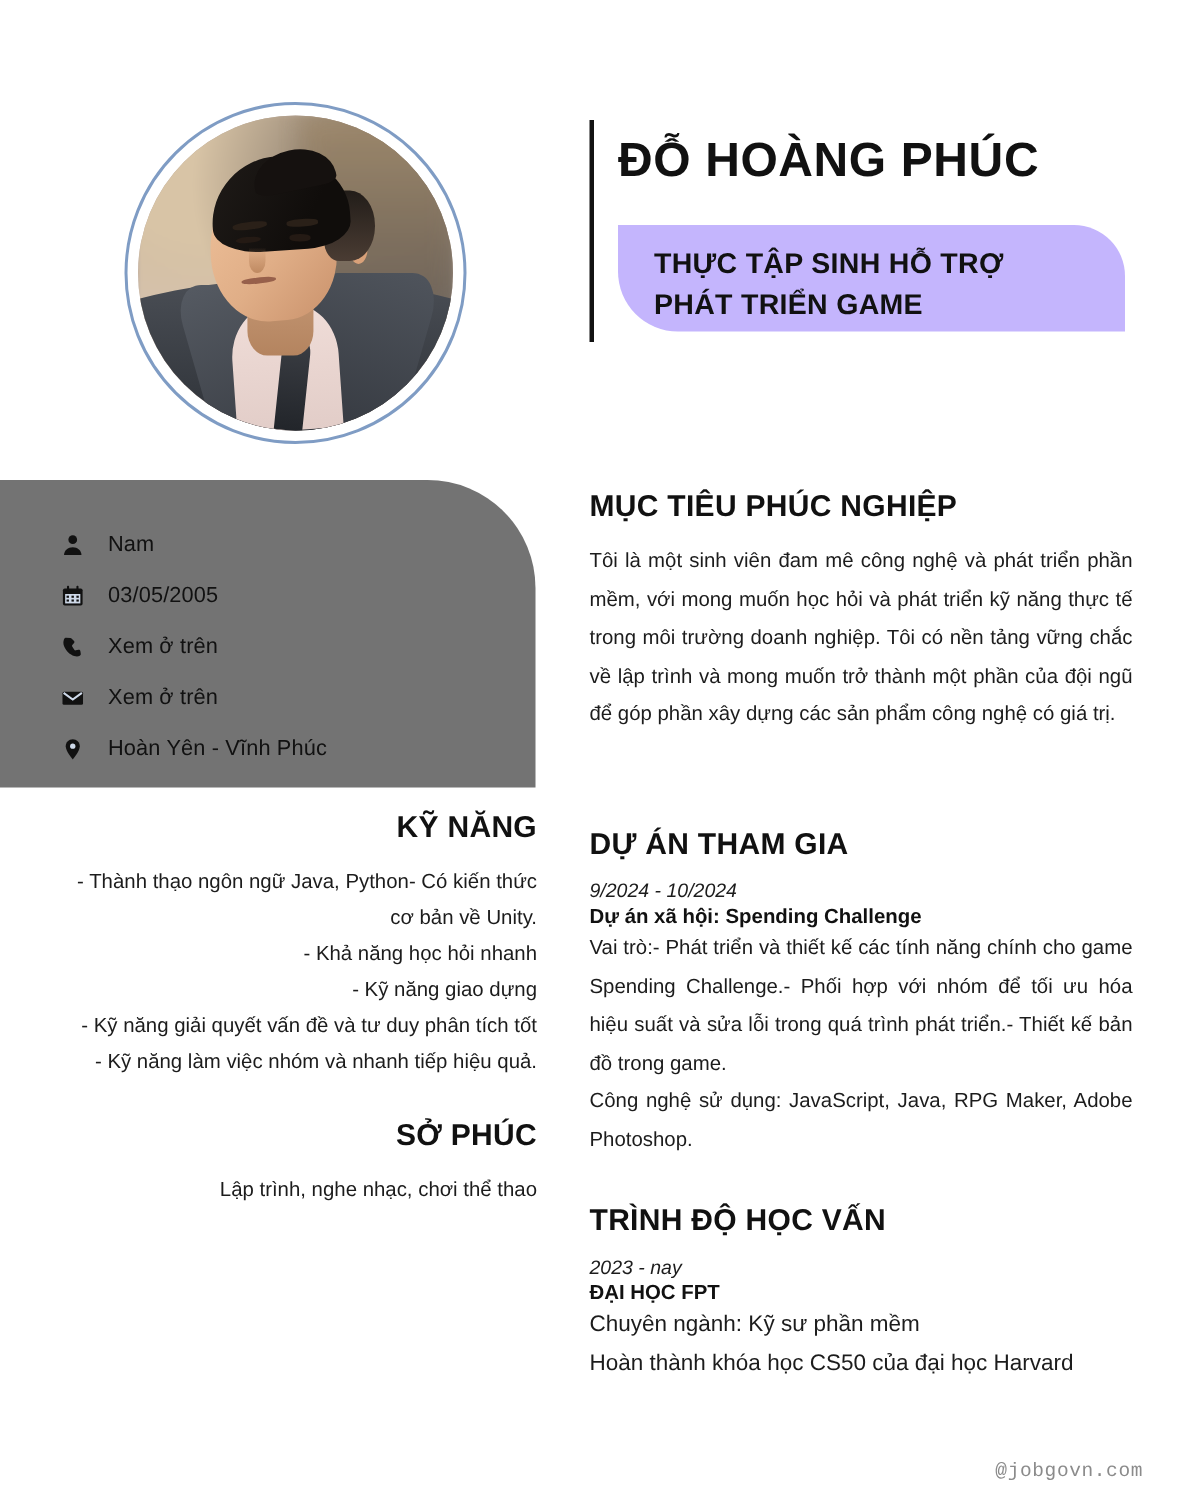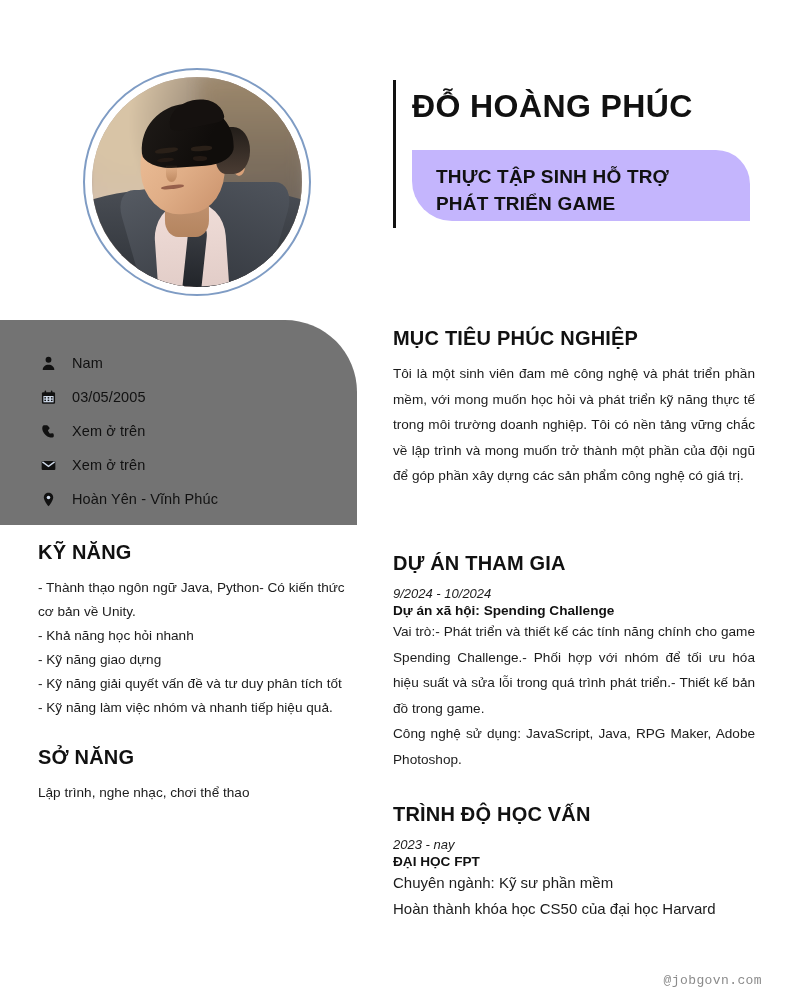--- a/index.html
+++ b/index.html
@@ -208,21 +208,21 @@
   .contact-icon svg { display: block; }
   .contact-text {
     font-size: 14.5px;
     color: #111;
     letter-spacing: .1px;
     margin-left: 9px;
     white-space: nowrap;
   }
 
   
-  .left-section { position: absolute; left: 38px; width: 320px; }
+  .left-section { position: absolute; left: 38px; width: 320px; text-align: right; }
   #skills-section { top: 541px; }
   #hobbies-section { top: 746px; }
 
   h2.sec-title {
     margin: 0 0 12px 0;
     font-size: 20px;
     font-weight: bold;
     letter-spacing: .2px;
     color: #111;
   }
@@ -427,21 +427,21 @@
 <div id="skills-section" class="left-section">
   <h2 class="sec-title">KỸ NĂNG</h2>
   <p class="body-line">- Thành thạo ngôn ngữ Java, Python- Có kiến thức cơ bản về Unity.</p>
   <p class="body-line">- Khả năng học hỏi nhanh</p>
   <p class="body-line">- Kỹ năng giao dựng</p>
   <p class="body-line">- Kỹ năng giải quyết vấn đề và tư duy phân tích tốt</p>
   <p class="body-line">- Kỹ năng làm việc nhóm và nhanh tiếp hiệu quả.</p>
 </div>
 
 <div id="hobbies-section" class="left-section">
-  <h2 class="sec-title">SỞ NĂNG</h2>
+  <h2 class="sec-title">SỞ PHÚC</h2>
   <p class="body-line">Lập trình, nghe nhạc, chơi thể thao</p>
 </div>
 
 <div id="objective-section" class="right-section">
   <h2 class="rt-title">MỤC TIÊU PHÚC NGHIỆP</h2>
   <p class="rt-para">Tôi là một sinh viên đam mê công nghệ và phát triển phần mềm, với mong muốn học hỏi và phát triển kỹ năng thực tế trong môi trường doanh nghiệp. Tôi có nền tảng vững chắc về lập trình và mong muốn trở thành một phần của đội ngũ để góp phần xây dựng các sản phẩm công nghệ có giá trị.</p>
 </div>
 
 <div id="projects-section" class="right-section">
   <h2 class="rt-title">DỰ ÁN THAM GIA</h2>

